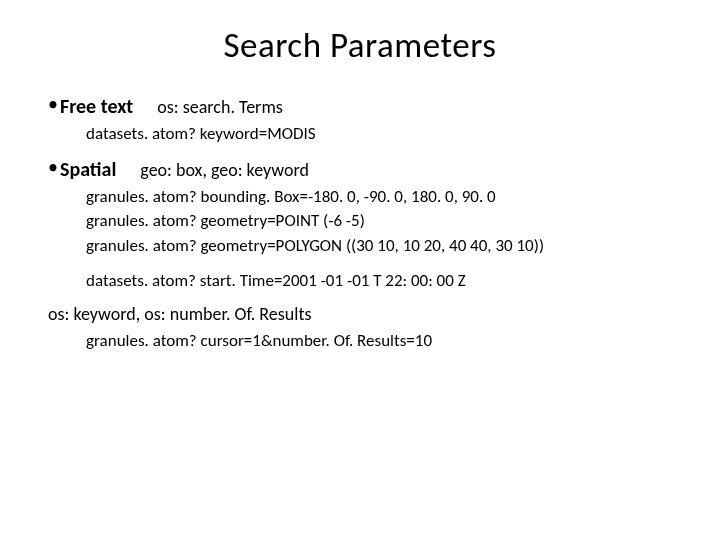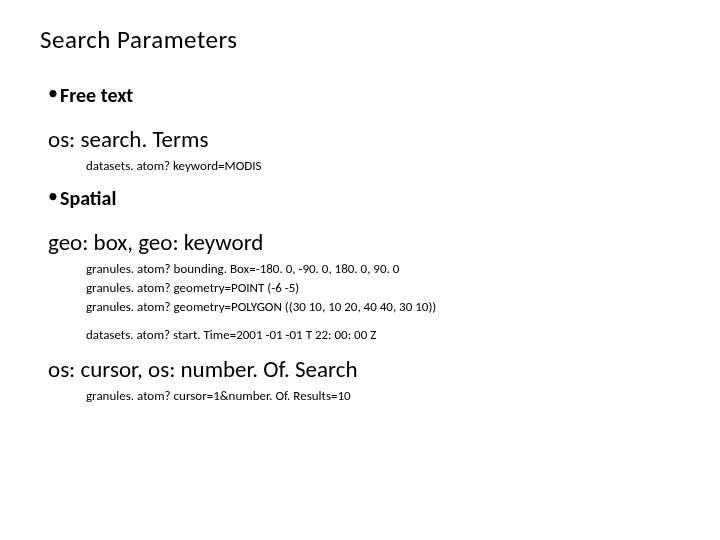--- a/index.html
+++ b/index.html
@@ -6,55 +6,54 @@
   body {
     width: 720px;
     height: 540px;
     background: #ffffff;
     font-family: Calibri, Arial, sans-serif;
     color: #000;
     padding: 24px 40px 20px 40px;
     overflow: hidden;
   }
   .title {
-    font-size: 25px;
+    font-size: 35px;
     font-weight: 400;
-    text-align: left;
+    text-align: center;
     margin-bottom: 28px;
     letter-spacing: 0.5px;
   }
   .section {
     margin-bottom: 10px;
   }
   .section-head {
     display: flex;
     align-items: baseline;
-    gap: 18px;
+    gap: 24px;
     margin-bottom: 4px;
     padding-left: 8px;
-    flex-direction: column;
   }
   .bullet {
     font-size: 20px;
     line-height: 1;
     margin-right: 2px;
     display: inline-block;
     transform: translateY(-2px);
   }
   .label {
     font-size: 20px;
     font-weight: 700;
   }
   .namespace {
-    font-size: 23px;
+    font-size: 18px;
     font-weight: 400;
   }
   .examples {
     padding-left: 46px;
-    font-size: 13px;
+    font-size: 17px;
     line-height: 1.45;
     margin-bottom: 6px;
   }
   .examples div {
     white-space: nowrap;
   }
 </style>
 </head>
 <body>
 
@@ -83,18 +82,18 @@
 </div>
 
 <div class="section">
   <div class="examples">
     <div>datasets. atom? start. Time=2001 -01 -01 T 22: 00: 00 Z</div>
   </div>
 </div>
 
 <div class="section">
   <div class="section-head">
-    <span class="namespace">os: cursor, os: number. Of. Search</span>
+    <span class="namespace">os: keyword, os: number. Of. Results</span>
   </div>
   <div class="examples">
     <div>granules. atom? cursor=1&amp;number. Of. Results=10</div>
   </div>
 </div>
 
 </body></html>

